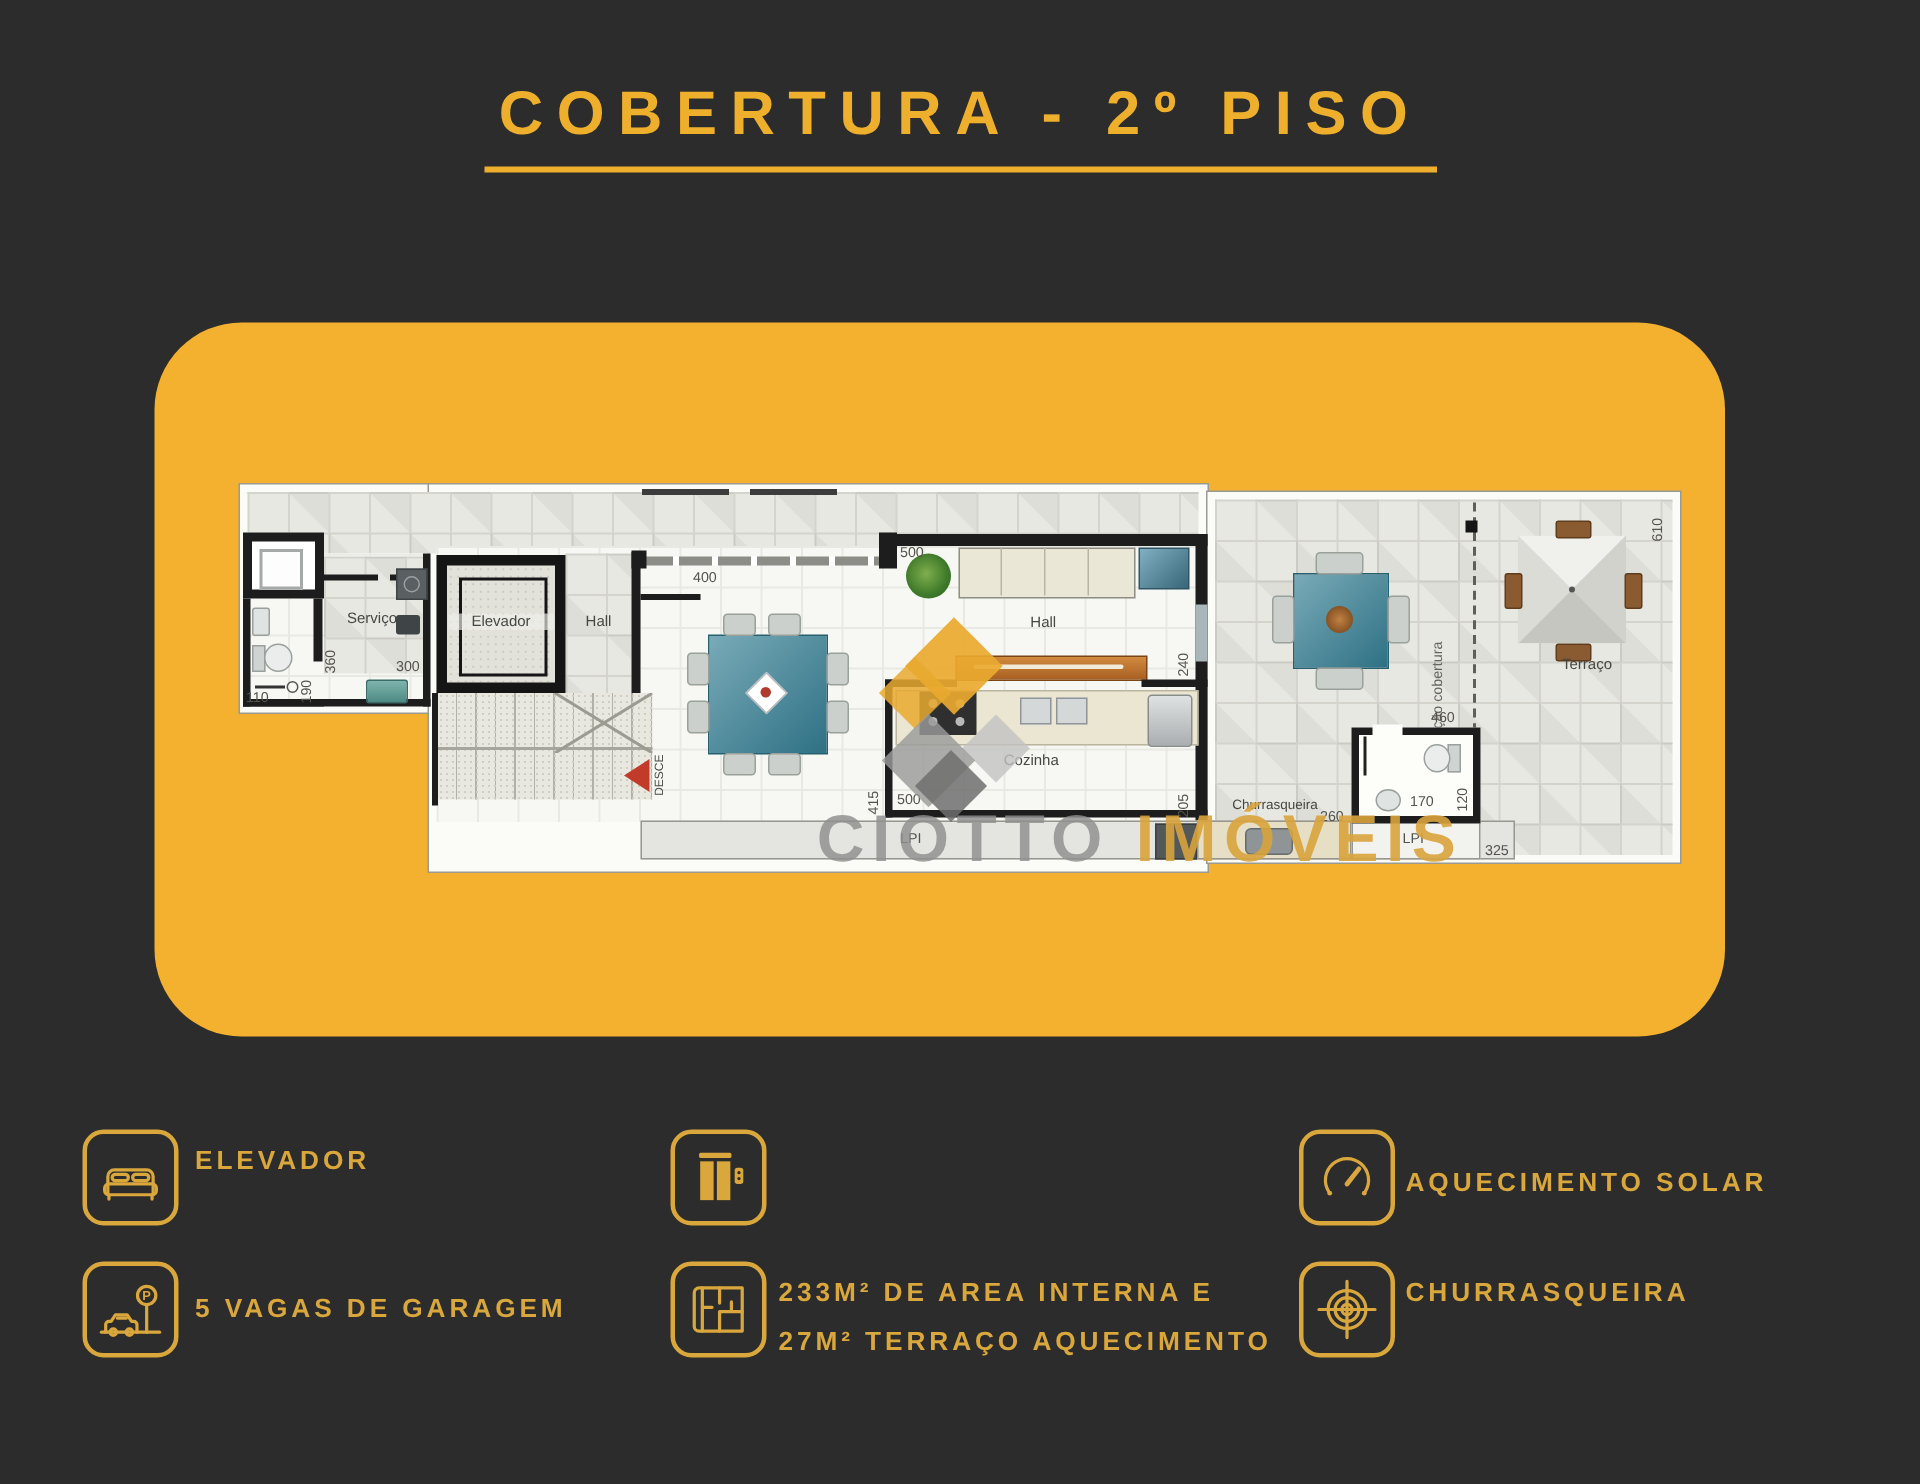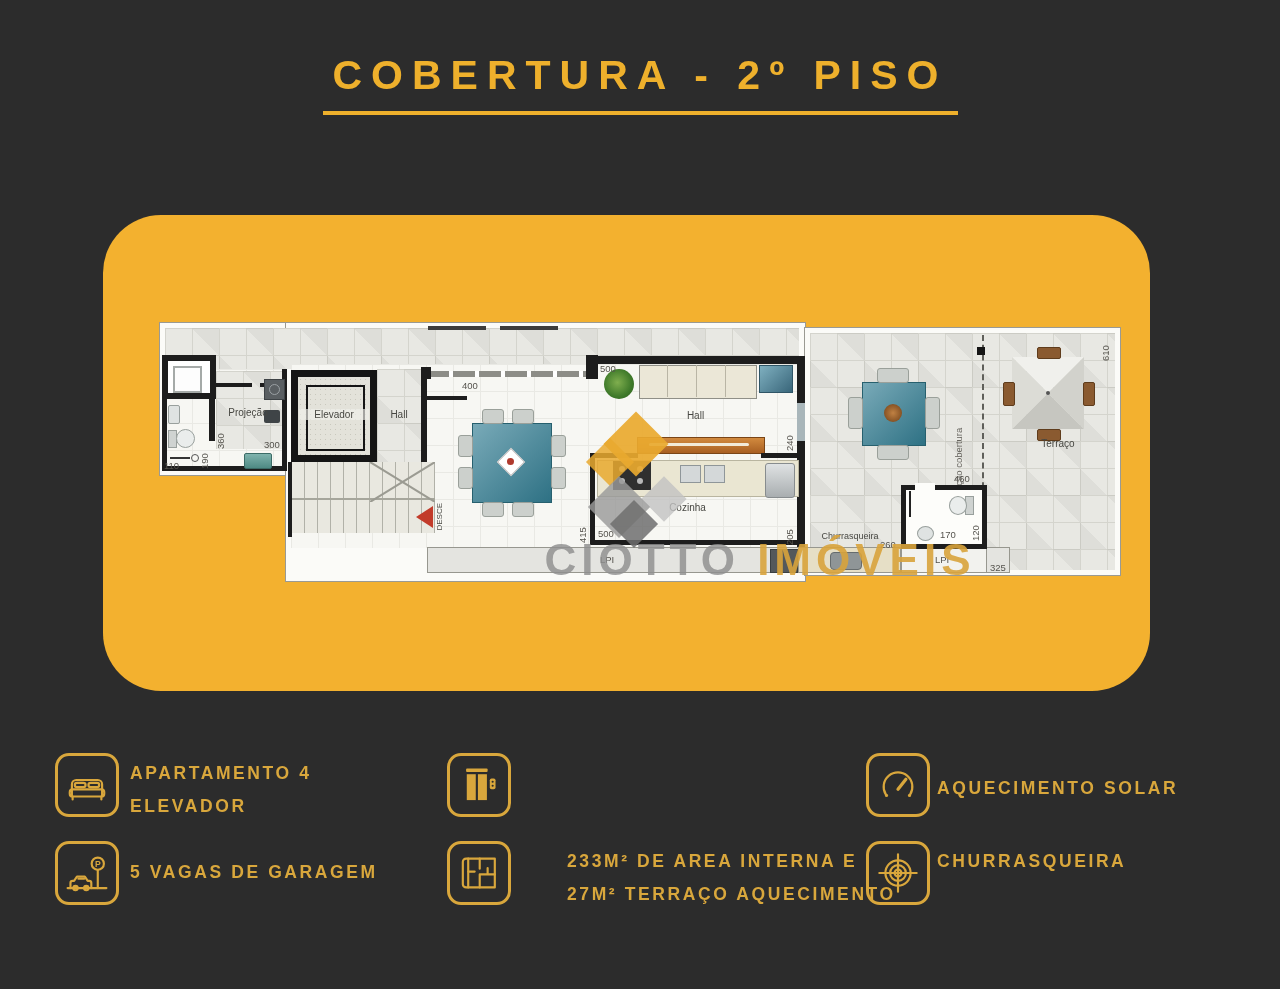--- a/index.html
+++ b/index.html
@@ -99,21 +99,21 @@
     <div class="abs" style="left:31px;top:131px;width:6px;height:6px;border:1px solid #555;border-radius:50%;"></div>
 
     <div class="abs wall" style="left:56px;top:60px;width:36px;height:4px;"></div>
     <div class="abs wall" style="left:100px;top:60px;width:22px;height:4px;"></div>
     <div class="abs wall" style="left:122px;top:46px;width:5px;height:102px;"></div>
     <div class="abs wall" style="left:2px;top:143px;width:125px;height:5px;"></div>
     <div class="abs" style="left:104px;top:56px;width:19px;height:19px;background:#5a5f62;border:1px solid #3e4346;"></div>
     <div class="abs" style="left:109px;top:61px;width:9px;height:9px;border:1px solid #9aa0a3;border-radius:50%;"></div>
     <div class="abs" style="left:104px;top:87px;width:16px;height:13px;background:#3f4447;border-radius:2px;"></div>
     <div class="abs" style="left:84px;top:130px;width:26px;height:14px;background:linear-gradient(#7fb3ad,#4e8a84);border:1px solid #3b6b66;border-radius:2px;"></div>
-    <div class="rlabel" style="left:58px;top:84px;width:60px;">Projeção</div>
+    <div class="rlabel" style="left:58px;top:84px;width:60px;">Serviço</div>
 
     <div class="abs speck" style="left:131px;top:47px;width:86px;height:92px;border:7px solid #151515;box-sizing:border-box;"></div>
     <div class="abs" style="left:146px;top:62px;width:55px;height:62px;border:2px solid #151515;"></div>
     <div class="rlabel" style="left:139px;top:86px;width:70px;background:rgba(240,240,235,.65);">Elevador</div>
 
     <div class="abs wall" style="left:261px;top:45px;width:6px;height:95px;"></div>
     <div class="rlabel" style="left:218px;top:86px;width:42px;">Hall</div>
 
     <div class="abs" style="left:267px;top:48px;width:161px;height:6px;background:repeating-linear-gradient(90deg,#8d8d87 0 22px,#fff 22px 26px);"></div>
     <div class="abs wall" style="left:261px;top:44px;width:10px;height:12px;"></div>
@@ -248,21 +248,20 @@
 <div class="fbox" style="left:55px;top:753px;">
   <svg width="46" height="46" viewBox="0 0 64 64" fill="none" stroke="#d9a73c" stroke-width="3" stroke-linecap="round" stroke-linejoin="round">
     <path d="M11 47 V31 a6 6 0 0 1 6-6 h30 a6 6 0 0 1 6 6 v16"></path>
     <rect x="8" y="38" width="48" height="10" rx="4"></rect>
     <rect x="15" y="29" width="15" height="6" rx="3"></rect>
     <rect x="34" y="29" width="15" height="6" rx="3"></rect>
     <path d="M12 48 v4 M52 48 v4"></path>
   </svg>
 </div>
 <div class="ftext" style="left:130px;top:757px;">
-  <div>APARTAMENTO 4</div>
   <div>ELEVADOR</div>
 </div>
 
 <div class="fbox" style="left:55px;top:841px;">
   <svg width="46" height="46" viewBox="0 0 64 64" fill="none" stroke="#d9a73c" stroke-width="3" stroke-linecap="round" stroke-linejoin="round">
     <path d="M5 53 h54"></path>
     <path d="M9 53 v-7 a3 3 0 0 1 3-3 h2 l4-6 h11 l4 6 h2 a3 3 0 0 1 3 3 v7"></path>
     <circle cx="16" cy="53" r="3"></circle>
       <circle cx="31" cy="53" r="3"></circle>
     <path d="M20 40 h8"></path>
@@ -288,21 +287,21 @@
 <div class="ftext" style="left:519px;top:757px;">
 </div>
 
 <div class="fbox" style="left:447px;top:841px;">
   <svg width="46" height="46" viewBox="0 0 64 64" fill="none" stroke="#d9a73c" stroke-width="3" stroke-linecap="round" stroke-linejoin="round">
     <path d="M17 12 h37 v40 h-37"></path>
     <path d="M17 12 h-3 a4.5 4.5 0 0 0 -4.5 4.5 v31 a4.5 4.5 0 0 0 4.5 4.5 h3 z"></path>
     <path d="M33 12 v14 M33 34 v18 M33 34 h21 M17 30 h9 M44 34 v-9"></path>
   </svg>
 </div>
-<div class="ftext" style="left:519px;top:845px;margin-left:48px;">
+<div class="ftext" style="left:519px;top:845px;">
   <div>233M² DE AREA INTERNA E</div>
   <div>27M² TERRAÇO AQUECIMENTO</div>
 </div>
 
 <div class="fbox" style="left:866px;top:753px;">
   <svg width="46" height="46" viewBox="0 0 64 64" fill="none" stroke="#d9a73c" stroke-width="3" stroke-linecap="round" stroke-linejoin="round">
     <path d="M15 45 a20 20 0 1 1 34 0"></path>
     <circle cx="16" cy="46.5" r="2.2" fill="#d9a73c" stroke="none"></circle>
     <circle cx="48" cy="46.5" r="2.2" fill="#d9a73c" stroke="none"></circle>
     <path d="M32 38 L43 24" stroke-width="4.5"></path>

